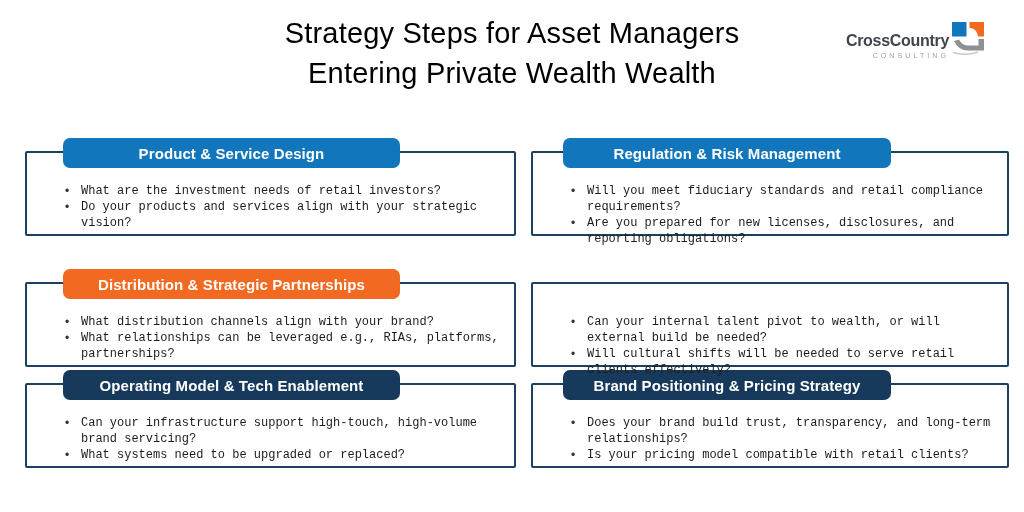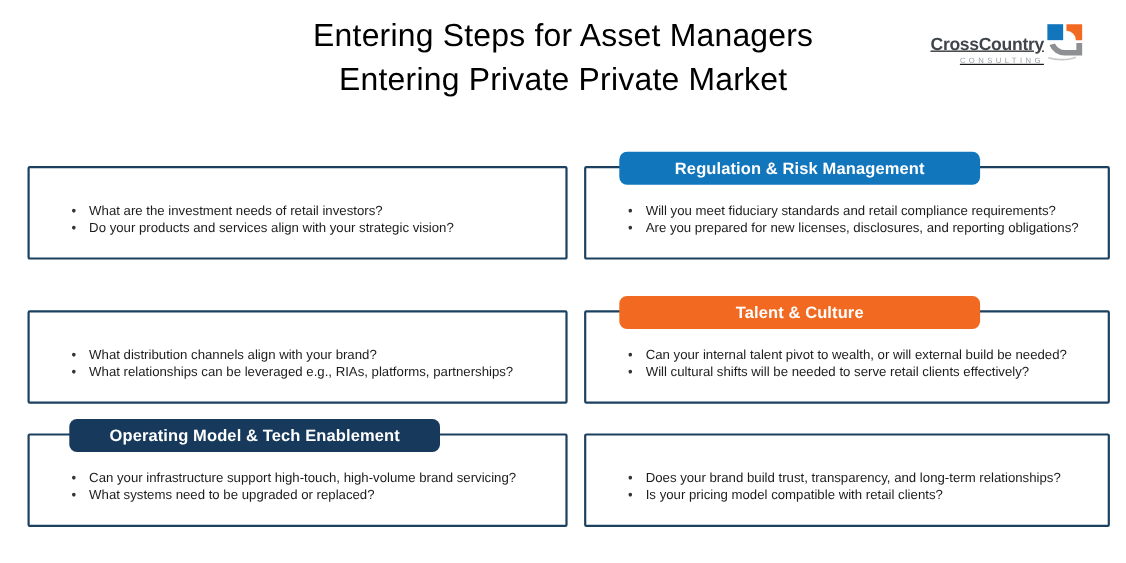--- a/index.html
+++ b/index.html
@@ -13,74 +13,77 @@
 
   
   .title {
     position:absolute; top:13px; left:0; width:1024px;
     text-align:center; font-size:29px; line-height:40px;
     color:#000; letter-spacing:0.2px; font-weight:400;
   }
 
   
   .logo { position:absolute; top:18px; right:40px; display:flex; align-items:flex-end; gap:3px; }
-  .logo-text { display:flex; flex-direction:column; align-items:flex-end;text-decoration:underline; }
+  .logo-text { display:flex; flex-direction:column; align-items:flex-end; }
   .logo-brand { font-size:16px; font-weight:bold; color:#40454C; letter-spacing:-0.3px; line-height:18px; }
   .logo-sub { font-size:7px; color:#9A9FA4; letter-spacing:3.1px; line-height:9px; margin-top:1px; }
   .logo-icon { width:32px; height:40px; margin-bottom:2px; }
 
   
   .card { position:absolute; height:98px; }
   .col-l { left:25px;  width:491px; }
   .col-r { left:531px; width:478px; }
   .row-1 { top:138px; }
   .row-2 { top:269px; }
-  .row-3 { top:381px; }
+  .row-3 { top:370px; }
 
   .card-box {
     position:absolute; left:0; top:13px; width:100%; height:85px;
     border:2px solid #1B4060; border-radius:2px; background:#fff;
   }
   .card-header {
     position:absolute; top:0; height:30px; border-radius:7px;
     display:flex; align-items:center; justify-content:center;
     color:#fff; font-weight:bold; font-size:15px; z-index:2;
     letter-spacing:0.1px;
   }
   .col-l .card-header { left:38px; width:337px; }
   .col-r .card-header { left:32px; width:328px; }
 
   .card-body { position:absolute; top:45px; left:40px; right:12px; list-style:none; z-index:3; }
   .bullet { display:flex; font-size:12px; line-height:16px; color:#1C1C1C; }
   .dot { flex:0 0 16px; width:16px; color:#333; }
-  .bt { flex:1; }
+  .bt { flex:1;font-family:Liberation Mono, monospace; }
 </style>
 </head>
 <body>
 
 <h1 class="title">
-  <span>Entering Steps for Asset Managers</span><br>
-  <span>Entering Private Private Market</span>
+  <span>Strategy Steps for Asset Managers</span><br>
+  <span>Entering Private Wealth Wealth</span>
 </h1>
 
 <div class="logo">
   <div class="logo-text">
     <span class="logo-brand">CrossCountry</span>
     <span class="logo-sub">CONSULTING</span>
   </div>
   <svg class="logo-icon" viewBox="0 0 32 40" aria-hidden="true">
     <rect x="0" y="4" width="14.5" height="14.5" fill="#1276BD"></rect>
     <path d="M17.5,4 H32 V18.5 H26 A8.5,8.5 0 0 0 17.5,10 Z" fill="#F26A21"></path>
     <path d="M32,21 V32.5 H16 A15,15 0 0 1 2,23 L7,21.5 A10.5,10.5 0 0 0 16.5,27.5 H26.5 V21 Z" fill="#8E9093"></path>
     <path d="M1,34.5 A17,6 0 0 0 26,34" stroke="#C7C9CC" stroke-width="1.5" fill="none"></path>
   </svg>
 </div>
 
 <section class="card col-l row-1">
   <div class="card-box"></div>
+  <div class="card-header" style="background-color: rgb(18, 118, 189);">
+    <span>Product &amp; Service Design</span>
+  </div>
   <ul class="card-body">
     <li class="bullet">
         <span class="dot">•</span>
         <span class="bt">What are the investment needs of retail investors?</span>
       </li>
     <li class="bullet">
         <span class="dot">•</span>
         <span class="bt">Do your products and services align with your strategic vision?</span>
       </li>
   </ul>
@@ -98,37 +101,37 @@
       </li>
     <li class="bullet">
         <span class="dot">•</span>
         <span class="bt">Are you prepared for new licenses, disclosures, and reporting obligations?</span>
       </li>
   </ul>
 </section>
 
 <section class="card col-l row-2">
   <div class="card-box"></div>
+  <div class="card-header" style="background-color: rgb(242, 106, 33);">
+    <span>Distribution &amp; Strategic Partnerships</span>
+  </div>
   <ul class="card-body">
     <li class="bullet">
         <span class="dot">•</span>
         <span class="bt">What distribution channels align with your brand?</span>
       </li>
     <li class="bullet">
         <span class="dot">•</span>
         <span class="bt">What relationships can be leveraged e.g., RIAs, platforms, partnerships?</span>
       </li>
   </ul>
 </section>
 
 <section class="card col-r row-2">
   <div class="card-box"></div>
-  <div class="card-header" style="background-color: rgb(242, 106, 33);">
-    <span>Talent &amp; Culture</span>
-  </div>
   <ul class="card-body">
     <li class="bullet">
         <span class="dot">•</span>
         <span class="bt">Can your internal talent pivot to wealth, or will external build be needed?</span>
       </li>
     <li class="bullet">
         <span class="dot">•</span>
         <span class="bt">Will cultural shifts will be needed to serve retail clients effectively?</span>
       </li>
   </ul>
@@ -146,20 +149,23 @@
       </li>
     <li class="bullet">
         <span class="dot">•</span>
         <span class="bt">What systems need to be upgraded or replaced?</span>
       </li>
   </ul>
 </section>
 
 <section class="card col-r row-3">
   <div class="card-box"></div>
+  <div class="card-header" style="background-color: rgb(23, 57, 92);">
+    <span>Brand Positioning &amp; Pricing Strategy</span>
+  </div>
   <ul class="card-body">
     <li class="bullet">
         <span class="dot">•</span>
         <span class="bt">Does your brand build trust, transparency, and long-term relationships?</span>
       </li>
     <li class="bullet">
         <span class="dot">•</span>
         <span class="bt">Is your pricing model compatible with retail clients?</span>
       </li>
   </ul>

